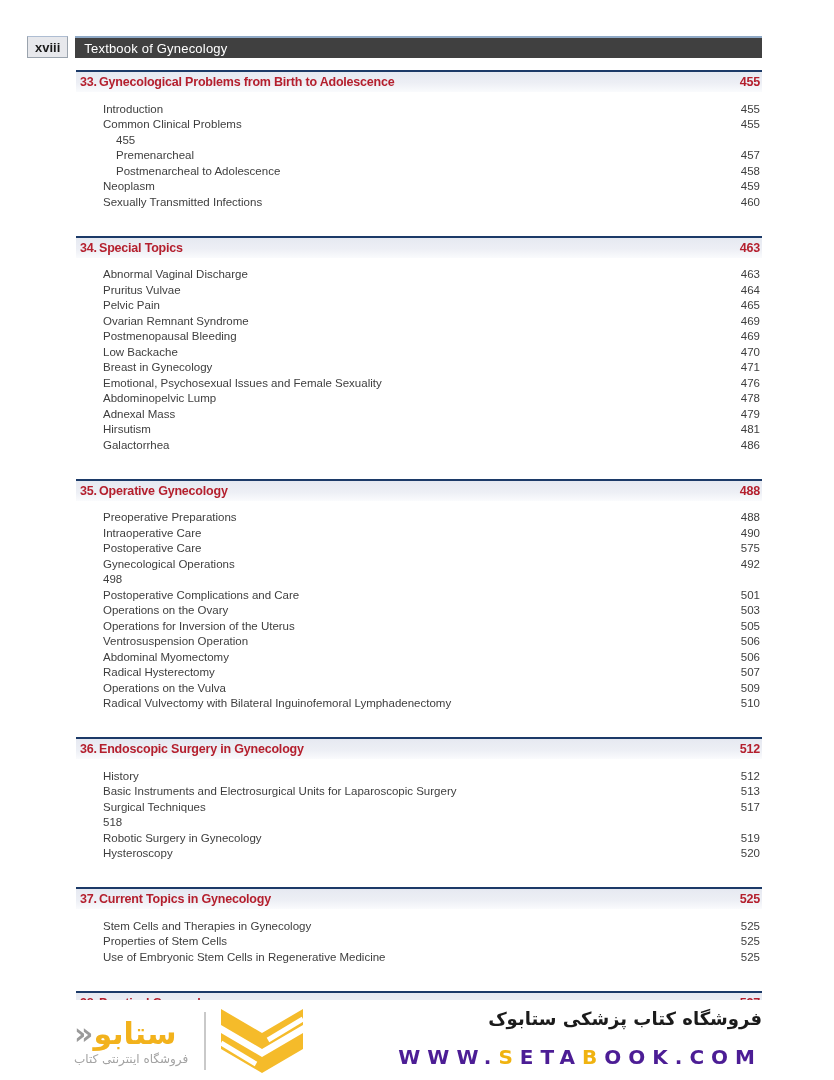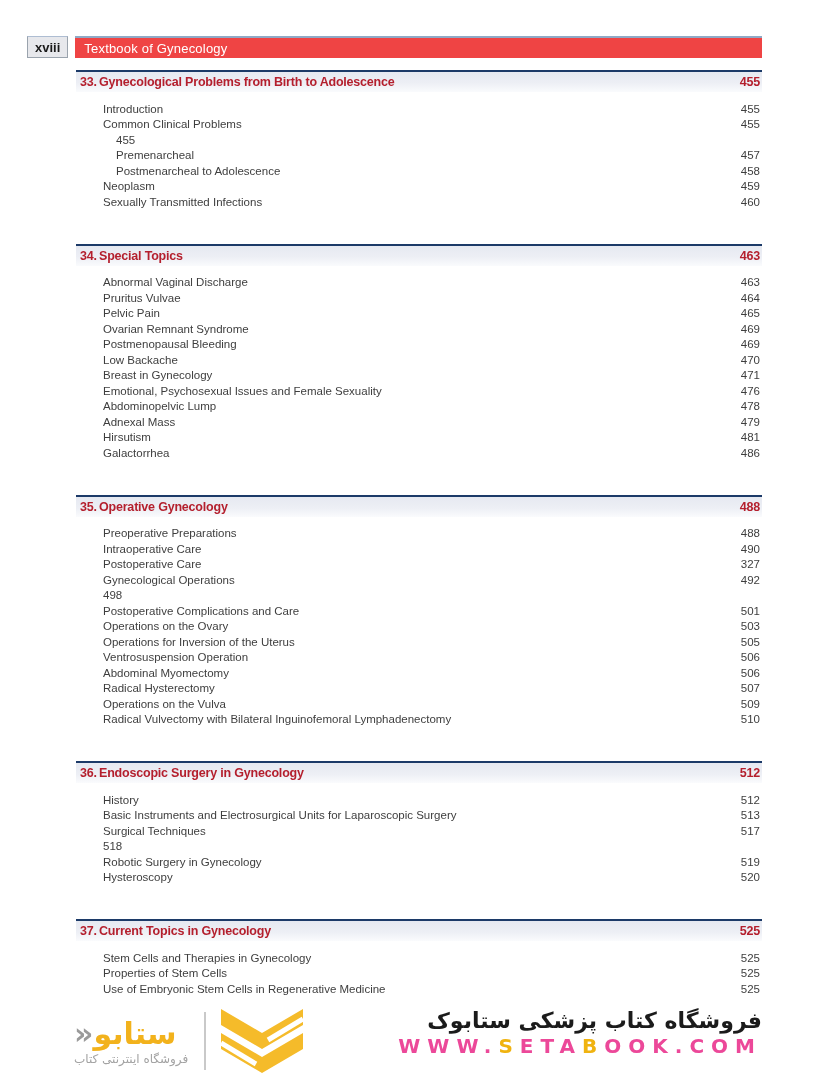--- a/index.html
+++ b/index.html
@@ -12,29 +12,29 @@
   .page { position: absolute; inset: 0; background: #fff; }
 
   
   .running-head { position: absolute; top: 36px; left: 27px; right: 72px; height: 22px; display: flex; }
   .folio-box {
     background: #e7e8ec; border: 1px solid #9aa3ad; border-top-color: #aebdd2;
     font-size: 13px; font-weight: bold; color: #1a1a1a;
     padding: 1px 7px 0; height: 22px; display: flex; align-items: center;
   }
   .title-bar {
-    margin-left: 7px; flex: 1; background: #ef4444; border-top: 2px solid #8fa9c6;
+    margin-left: 7px; flex: 1; background: #404040; border-top: 2px solid #8fa9c6;
     color: #ffffff; font-size: 13px; display: flex; align-items: center;
     padding-left: 9px; letter-spacing: 0.2px;
   }
 
   
   .toc-main { position: absolute; top: 70px; left: 76px; width: 686px; }
   .chapter { border-top: 2px solid #1c3a68; }
-  .chapter + .chapter { margin-top: 24px; }
+  .chapter + .chapter { margin-top: 16px; }
   .chapter-heading {
     height: 20px; display: flex; align-items: center;
     background: linear-gradient(180deg, #e6e9f1 0%, #edeff5 55%, #fafbfd 100%);
     color: #b41f2d; font-weight: bold; font-size: 12.5px; letter-spacing: -0.2px;
   }
   .chapter-number { width: 23px; padding-left: 4px; flex: 0 0 auto; }
   .chapter-title { flex: 1 1 auto; }
   .chapter-page { flex: 0 0 auto; padding-right: 2px; }
   .chapter-entries { padding: 9px 0 10px; }
   .entry {
@@ -65,28 +65,28 @@
   .brand-tagline {
     direction: rtl; font-family: "DejaVu Sans", sans-serif;
     font-size: 12px; color: #a3a3a3; margin-top: 2px;
   }
   .brand-sep { width: 2px; height: 58px; background: #c9c9c9; margin: 0 14px 0 16px; }
   .brand-emblem { display: block; }
 
   .brand-right { text-align: right; padding-top: 2px; }
   .store-line {
     direction: rtl; font-family: "DejaVu Sans", sans-serif;
-    font-size: 22px; font-weight: bold; color: #1b1b1b; margin-bottom: 1px;
+    font-size: 18px; font-weight: bold; color: #1b1b1b; margin-bottom: 16px;
   }
   .website-url {
     font-family: "DejaVu Sans", sans-serif; font-size: 20px; font-weight: bold;
     letter-spacing: 7px; color: #1c1c1c; white-space: nowrap;
   }
   .website-url .seg-gold { color: #f0b310; }
-  .website-url .seg-dark { color: #ec4899; }
+  .website-url .seg-dark { color: #4c1d95; }
 </style>
 </head>
 <body>
 
 <div class="page">
 
   <div class="running-head">
     <div class="folio-box">
       <span>xviii</span>
     </div>
@@ -220,21 +220,21 @@
       <span class="entry-page">488</span>
     </div>
 
     <div class="entry">
       <span class="entry-label">Intraoperative Care</span>
       <span class="entry-page">490</span>
     </div>
 
     <div class="entry">
       <span class="entry-label">Postoperative Care</span>
-      <span class="entry-page">327</span>
+      <span class="entry-page">575</span>
     </div>
 
     <div class="entry">
       <span class="entry-label">Gynecological Operations</span>
       <span class="entry-page">492</span>
     </div>
 
     <div class="entry">
       <span class="entry-page">498</span>
     </div>

